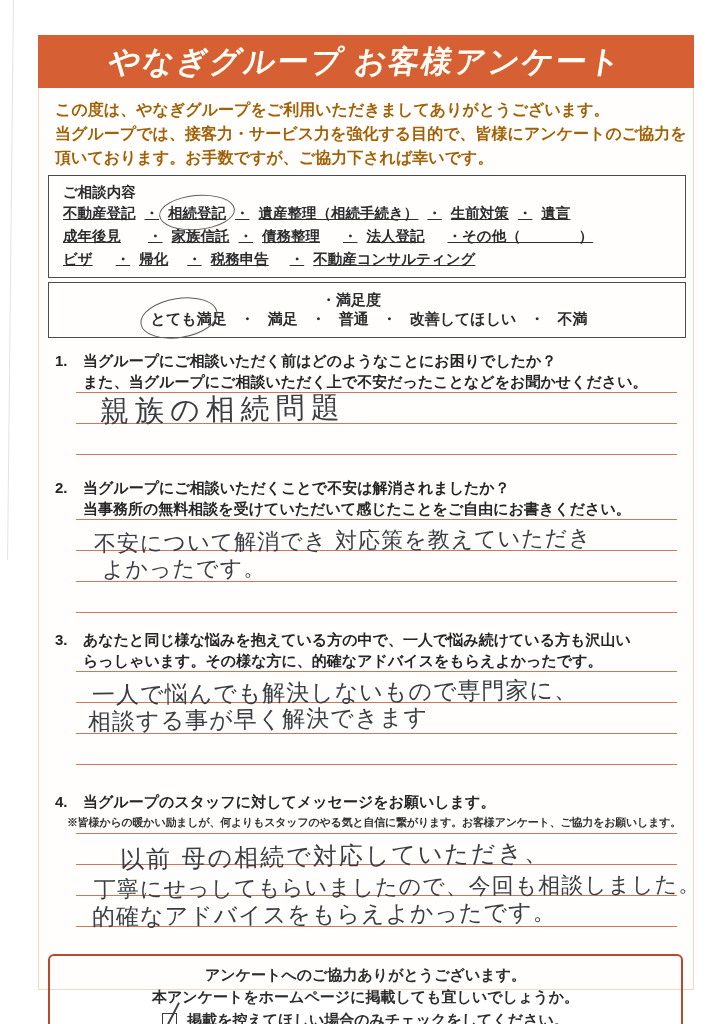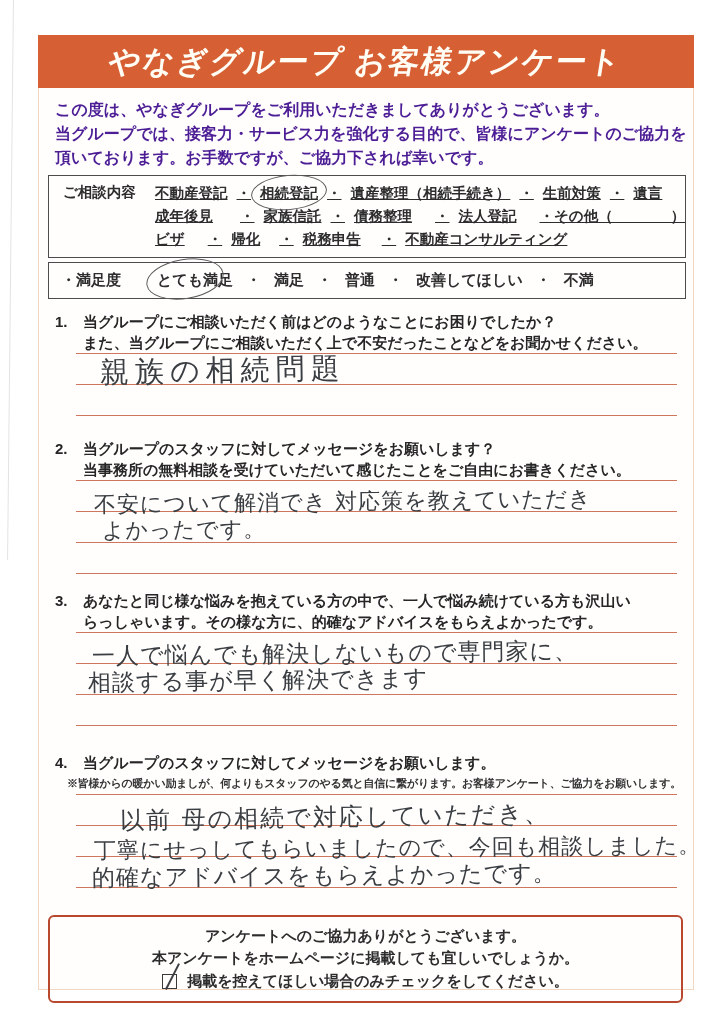--- a/index.html
+++ b/index.html
@@ -19,25 +19,25 @@
   }
 
   
   .banner{height:53px;background:#d65f33;display:flex;align-items:center;justify-content:center;margin:-1px -1px 0 -1px;}
   .banner-text{
     color:#fffdf4;font-size:31px;font-weight:bold;letter-spacing:2px;
     transform:skewX(-9deg);white-space:nowrap;
   }
 
   
-  .intro{margin:10px 4px 0 16px;font-size:16px;font-weight:600;line-height:24px;color:#4c1d95;}
+  .intro{margin:10px 4px 0 16px;font-size:16px;font-weight:600;line-height:24px;color:#a16207;}
   .intro div{white-space:nowrap;}
 
   
-  .obox{border:1.5px solid #4c4c4c;margin:5px 7px 0 9px;box-sizing:border-box;font-weight:600;color:#2d2d2d;}
+  .obox{border:1.5px solid #4c4c4c;margin:5px 7px 0 9px;box-sizing:border-box;font-weight:600;color:#2d2d2d;flex-direction:column;}
   .consult{display:flex;padding:6px 8px 6px 14px;font-size:14.5px;}
   .consult-label{width:92px;flex:none;padding-top:1px;}
   .consult-rows{flex:1;}
   .opt-row{display:flex;align-items:center;line-height:23px;white-space:nowrap;text-decoration:underline;}
   .sep{margin:0 9px;color:#2d2d2d;}
   .opt{display:inline-block;}
 
   .sat{display:flex;align-items:center;padding:8px 8px 8px 12px;font-size:15px;margin-top:4px;}
   .sat-label{width:96px;flex:none;}
   .sat-opts{display:flex;align-items:center;white-space:nowrap;}
@@ -178,21 +178,21 @@
         <span class="hw hw-q1a">親族の相続問題</span>
       </div>
       <div class="ans-row"></div>
     </div>
   </div>
 
   <div class="q q2">
     <div class="q-head">
       <span class="q-num">2.</span>
       <div class="q-lines">
-        <div>当グループのスタッフに対してメッセージをお願いします？</div>
+        <div>当グループにご相談いただくことで不安は解消されましたか？</div>
         <div>当事務所の無料相談を受けていただいて感じたことをご自由にお書きください。</div>
       </div>
     </div>
     <div class="answers">
       <div class="ans-row">
         <span class="hw hw-q2a">不安について解消でき 対応策を教えていただき</span>
       </div>
       <div class="ans-row">
         <span class="hw hw-q2b">よかったです。</span>
       </div>

